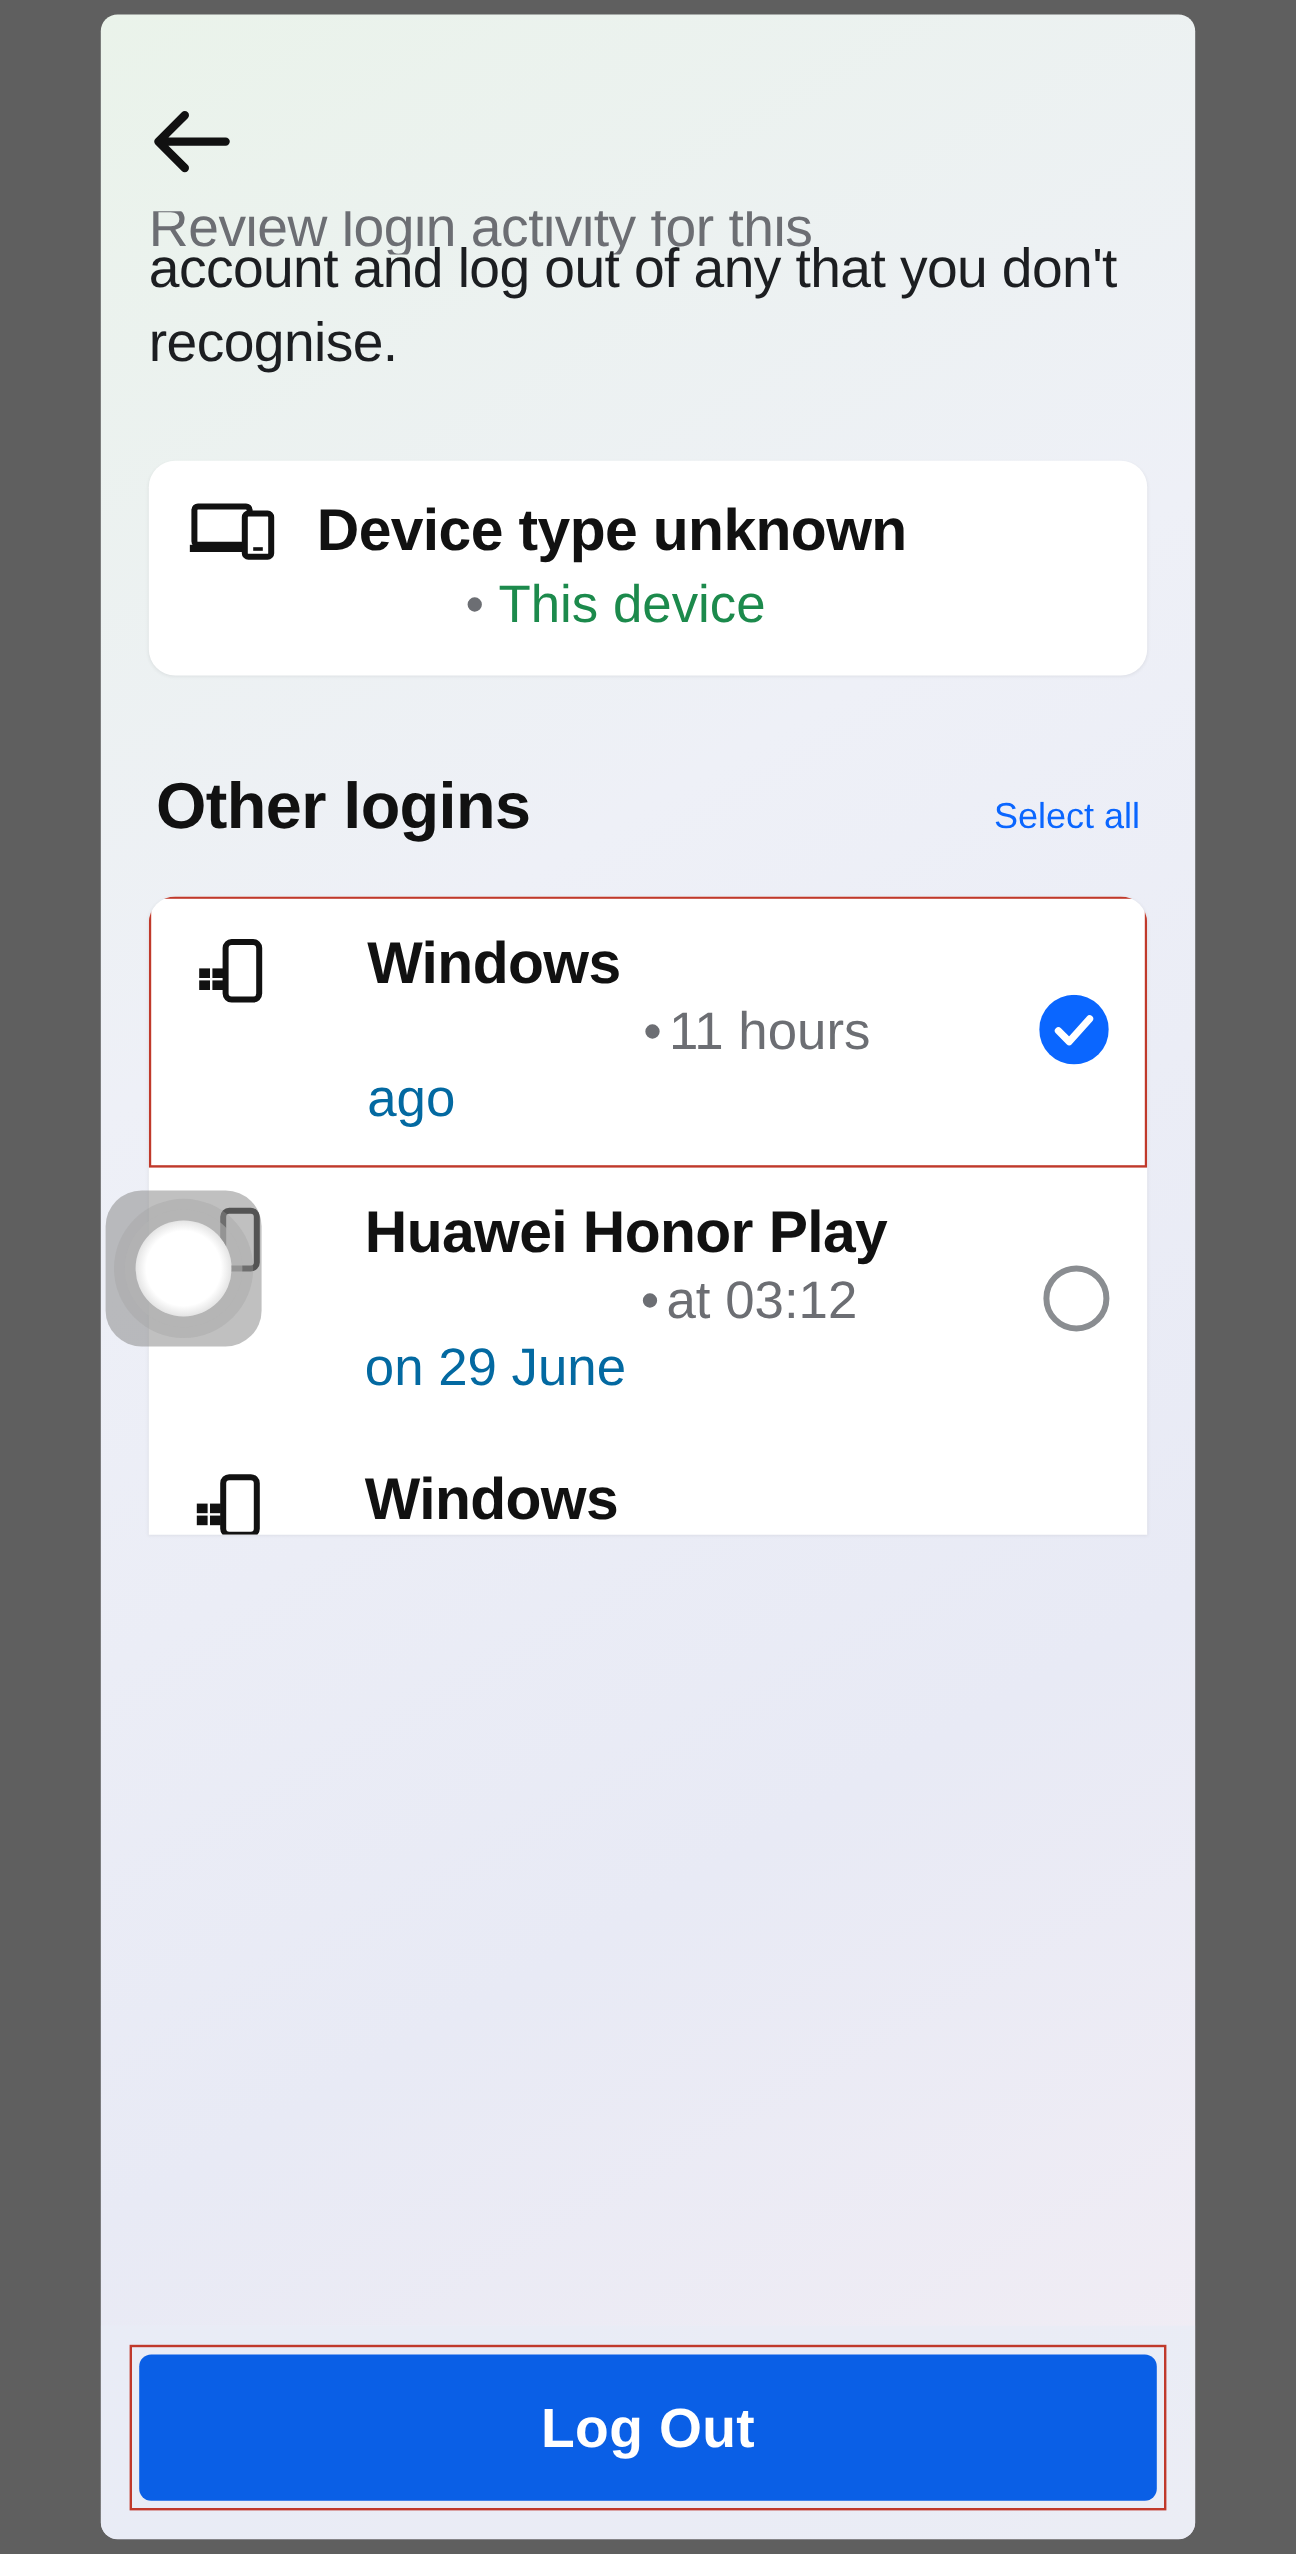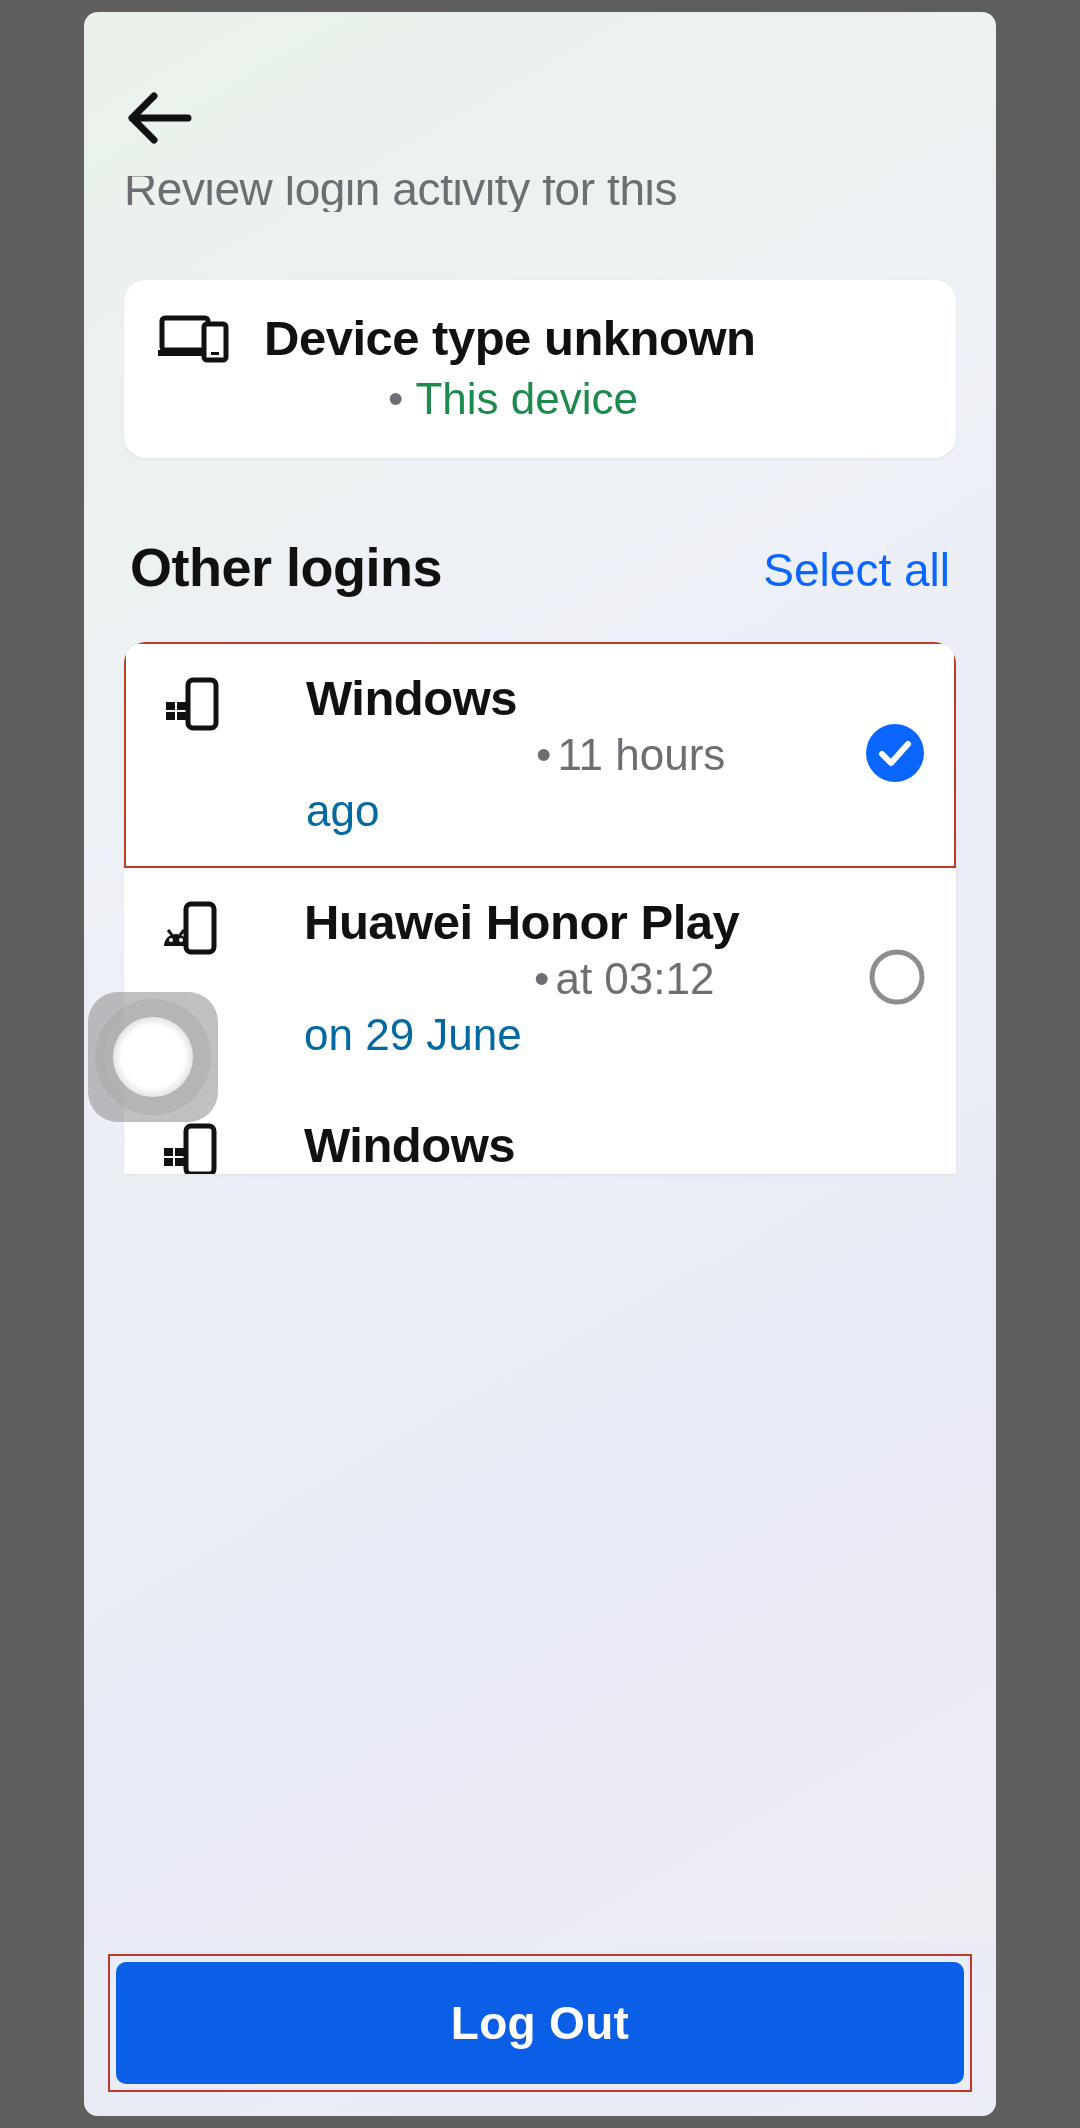--- a/index.html
+++ b/index.html
@@ -84,21 +84,21 @@
     margin-top: 78px;
     padding: 0 6px;
   }
   .section-title {
     font-size: 54px;
     font-weight: 700;
     color: #111;
     letter-spacing: -0.5px;
   }
   .select-all {
-    font-size: 46px;
+    font-size: 30px;
     color: #0a66ff;
     font-weight: 500;
   }
 
   .list-card {
     background: #ffffff;
     border-radius: 22px 22px 0 0;
     box-shadow: 0 1px 3px rgba(0,0,0,0.06);
     margin-top: 44px;
     overflow: hidden;
@@ -201,20 +201,21 @@
 
   <div class="content">
 
     <div class="back-btn">
       <svg width="70" height="56" viewBox="0 0 70 56">
         <path d="M30 6 L8 28 L30 50 M8 28 H64" stroke="#111" stroke-width="7" fill="none" stroke-linecap="round" stroke-linejoin="round"></path>
       </svg>
     </div>
 
     <div class="intro-clip">Review login activity for this</div>
+    <div class="intro-text">account and log out of any that you don't recognise.</div>
 
     <div class="card">
       <div class="card-row">
         <div>
           <svg width="72" height="54" viewBox="0 0 72 54">
             <rect x="4" y="8" width="46" height="32" rx="3" fill="none" stroke="#111" stroke-width="5"></rect>
             <rect x="0" y="40" width="54" height="6" fill="#111"></rect>
             <rect x="46" y="14" width="22" height="36" rx="3" fill="#fff" stroke="#111" stroke-width="5"></rect>
             <rect x="53" y="42" width="8" height="3" fill="#111"></rect>
           </svg>

